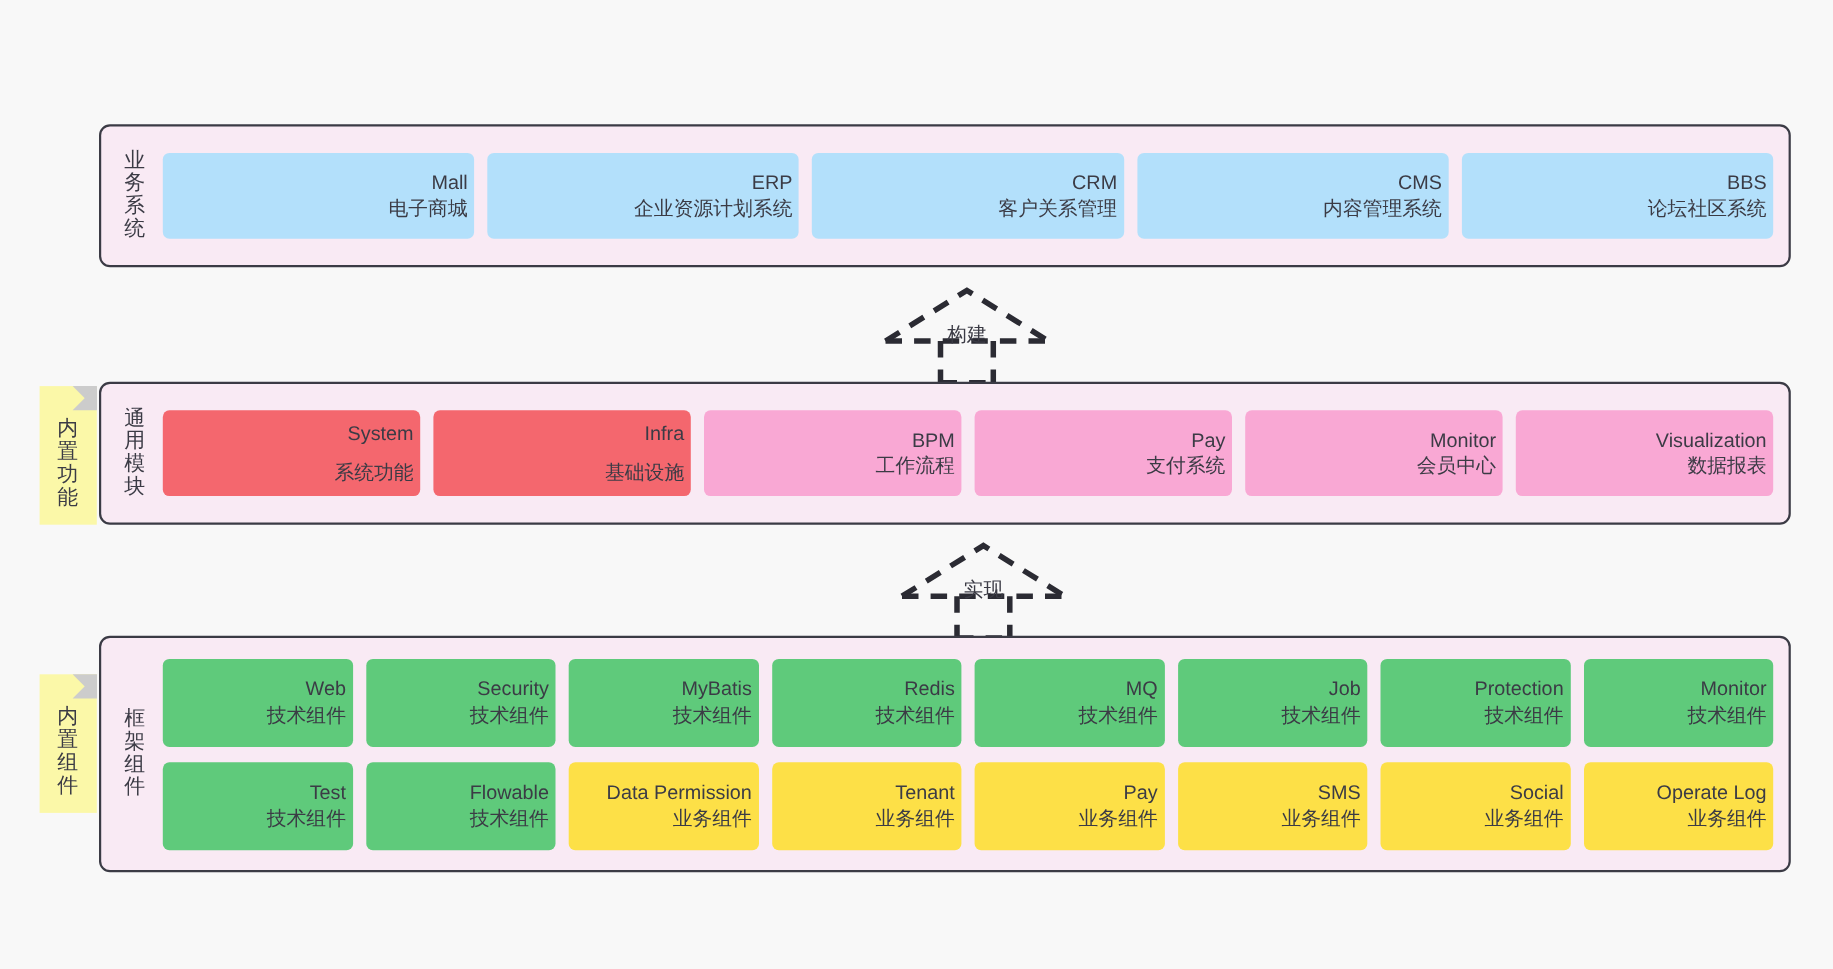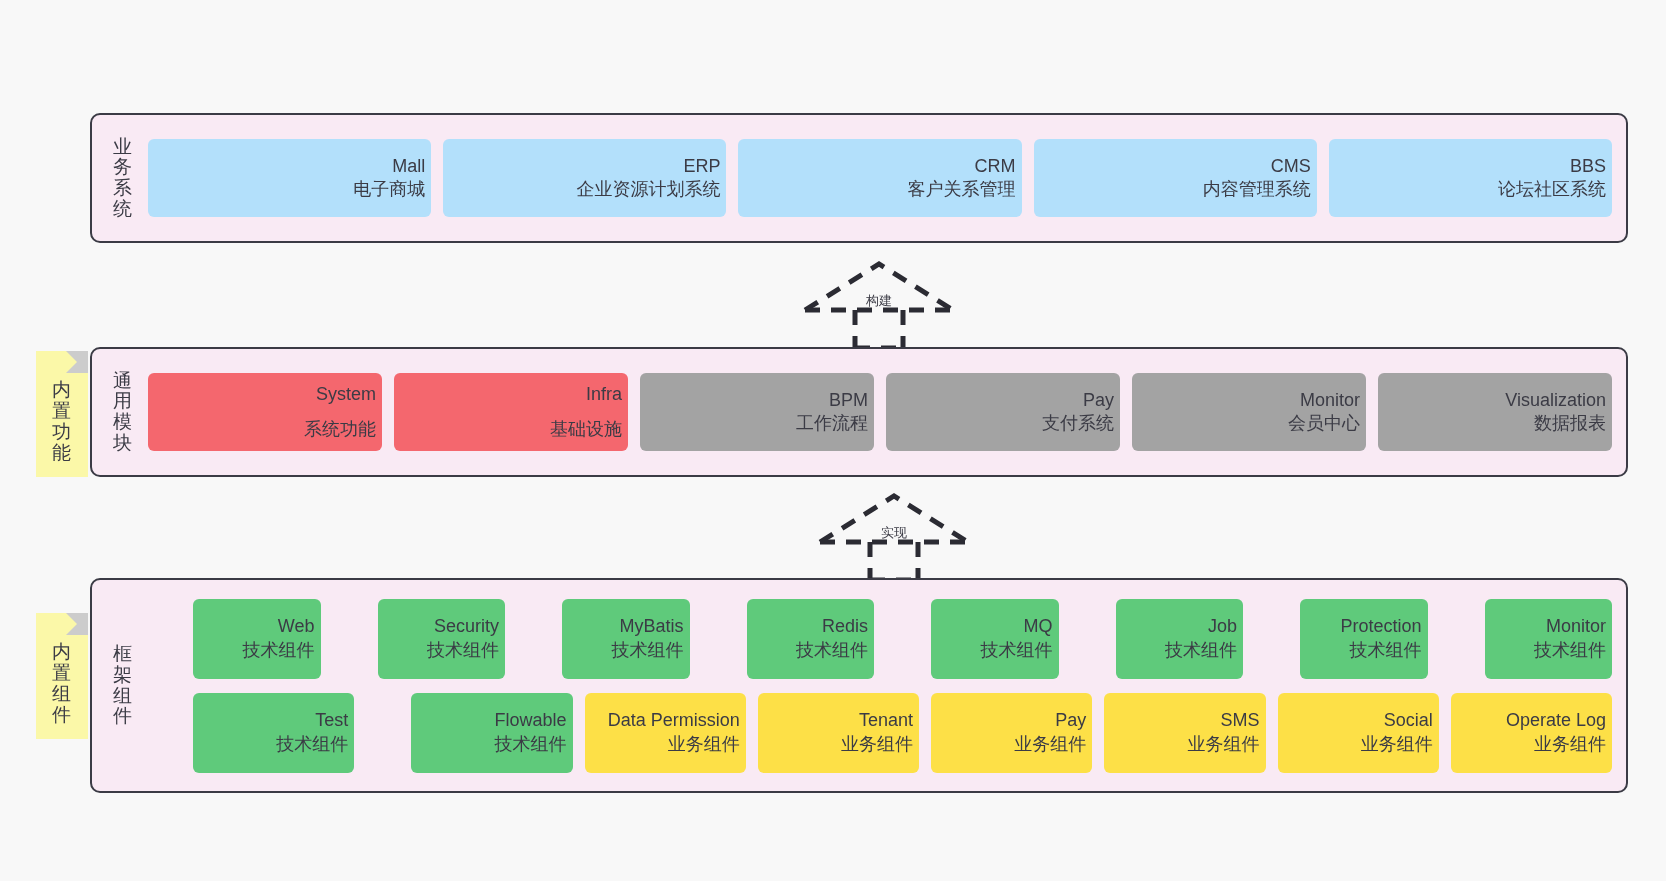--- a/index.html
+++ b/index.html
@@ -90,22 +90,22 @@
   .layer-biz .card,
   .layer-mod .card { height: 78px; }
   .layer-frame .card { height: 80px; }
 
   .card .en { display: block; }
   .card .cn { display: block; }
 
   
   .c-blue        { background: #b3e0fb; }
   .c-red         { background: #f4676e; gap: 11px; }
-  .c-pink        { background: #a3a3a3; }
-  .c-green       { background: #5fca7b; margin-left: 45px; }
+  .c-pink        { background: #f9a8d4; }
+  .c-green       { background: #5fca7b; }
   .c-lightgreen  { background: #fde047; }
 
   
   .note {
     position: absolute;
     width: 52px;
     background: #fbf8a8;
     color: #3b3b45;
     font-size: 19px;
     line-height: 1.1;
@@ -145,21 +145,21 @@
     position: absolute;
     width: 180px;
     height: 92px;
   }
   .arrow svg { display: block; overflow: visible; }
   .arrow .alabel {
     position: absolute;
     left: 50%;
     transform: translateX(-50%);
     top: 34px;
-    font-size: 13px;
+    font-size: 18px;
     color: #3b3b45;
     background: transparent;
     padding: 0 2px;
     white-space: nowrap;
   }
   .arrow-build  { left: 789px; top: 258px; }
   .arrow-impl   { left: 804px; top: 490px; }
 </style>
 </head>
 <body>

